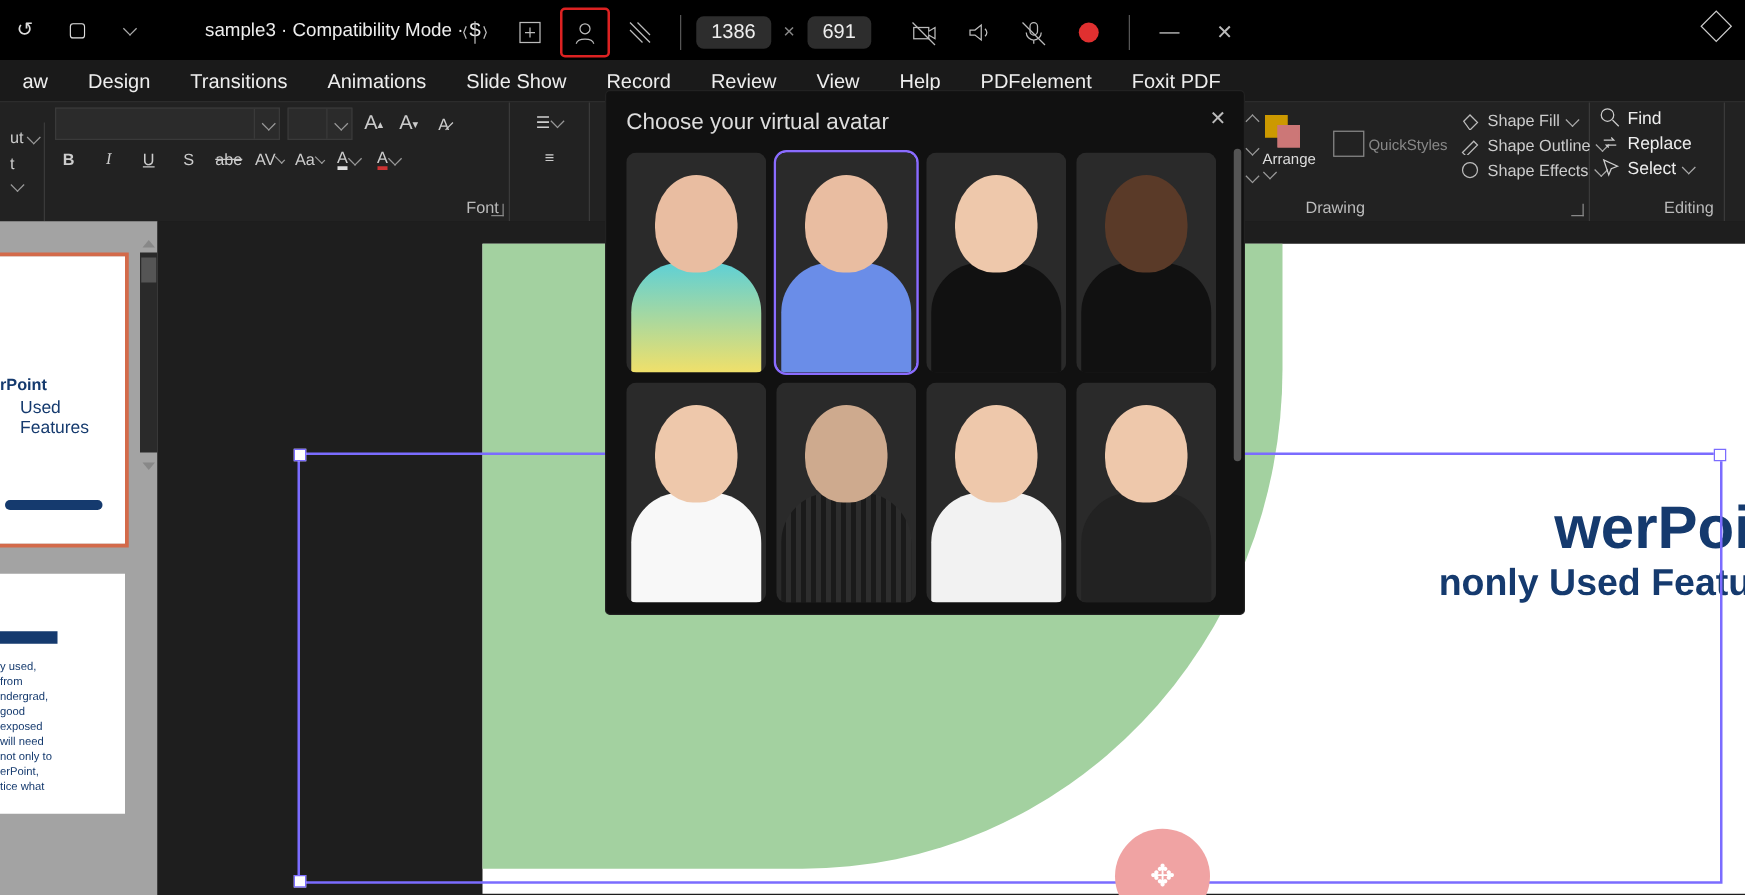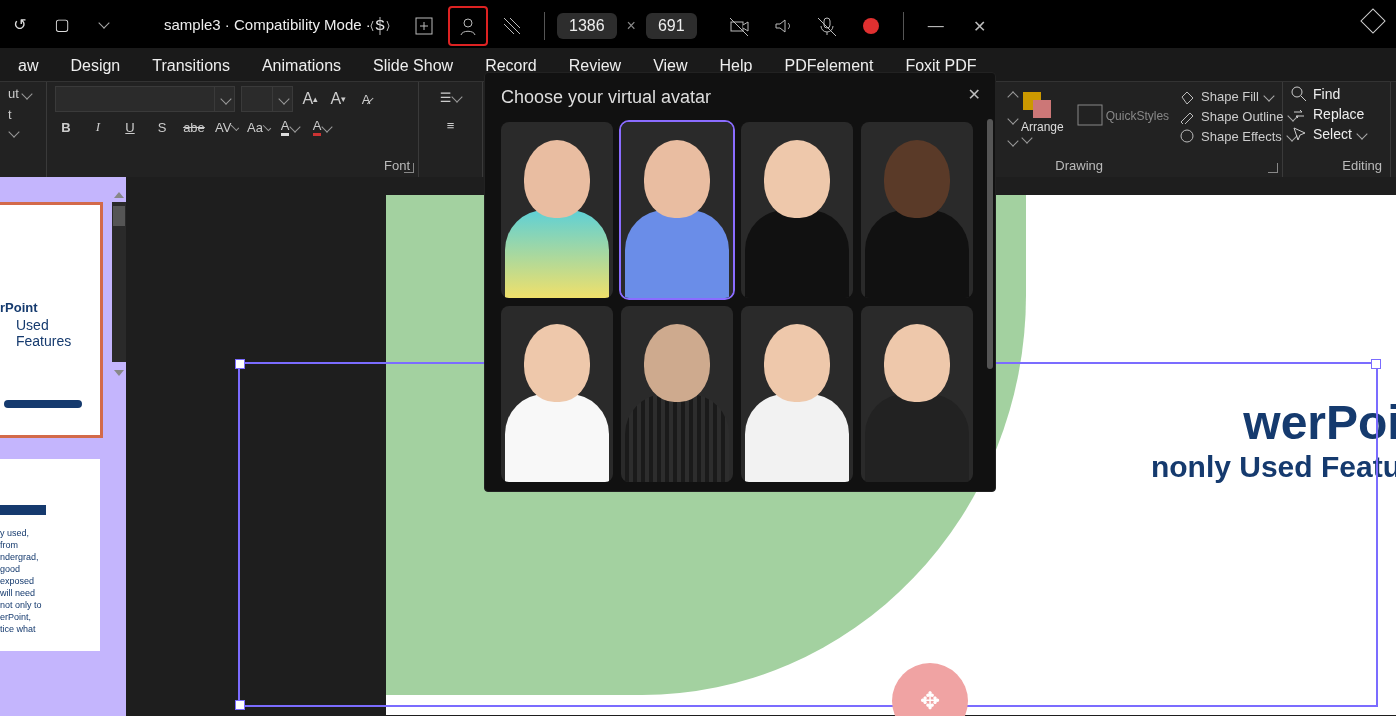--- a/index.html
+++ b/index.html
@@ -24,21 +24,21 @@
   .menubar { height: 34px; background: #1a1a1a; display: flex; align-items: center; padding-left: 2px; border-bottom: 1px solid #333; }
   .menubar span { color: #eee; font-size: 16px; padding: 6px 16px 4px; cursor: default; }
 
   
   .ribbon { height: 95px; background: #222; display: flex; position: relative; }
   .rib-group { border-right: 1px solid #3a3a3a; display: flex; flex-direction: column; justify-content: space-between; padding: 4px 8px 2px; }
   .rib-label { text-align: right; color: #bbb; font-size: 13px; margin-top: auto; padding-bottom: 2px; }
   .rib-row { display: flex; align-items: center; gap: 6px; }
 
   
-  .g-clip { width: 47px; }
+  .g-clip { width: 36px; margin-top: 16px; }
   .g-font { width: 372px; }
   .g-para { width: 64px; }
   .g-drawing { width: 800px; }
   .g-edit  { width: 108px; }
 
   
   .fontface { width: 180px; height: 26px; background: #2b2b2b; border: 1px solid #3a3a3a; display: flex; }
   .fontface-dd { width: 20px; border-left: 1px solid #3a3a3a; display: flex; align-items: center; justify-content: center; }
   .fontsize { width: 52px; height: 26px; background: #2b2b2b; border: 1px solid #3a3a3a; display: flex; }
   .mini { width: 22px; height: 22px; display: flex; align-items: center; justify-content: center; color: #ccc; font-size: 13px; }
@@ -65,21 +65,21 @@
 
   
   .edit-col { display: flex; flex-direction: column; gap: 4px; font-size: 14px; color: #eee; }
   .edit-col div { display: flex; align-items: center; gap: 6px; }
 
   
   .launch { position: absolute; width: 10px; height: 10px; border-right: 1px solid #888; border-bottom: 1px solid #888; }
 
   
   .workarea { position: absolute; top: 177px; left: 0; right: 0; bottom: 0; display: flex; background: #1e1e1e; }
-  .thumb-pane { width: 126px; background: #c4b5fd; position: relative; overflow: hidden; }
+  .thumb-pane { width: 126px; background: #a3a3a3; position: relative; overflow: hidden; }
   .thumb-scroll { position: absolute; right: 0; top: 25px; width: 14px; height: 160px; }
   .thumb-scroll-track { width: 14px; height: 160px; background: #2a2a2a; }
   .thumb-scroll-thumb { width: 12px; margin-left:1px; height: 20px; background: #555; position: absolute; top: 4px; }
   .thumb-scroll .arrow { width: 0; height: 0; border-left: 5px solid transparent; border-right: 5px solid transparent; position: absolute; left: 2px; }
   .thumb-scroll .up { border-bottom: 6px solid #888; top: -10px; }
   .thumb-scroll .down { border-top: 6px solid #888; top: 168px; }
 
   .thumb { width: 100px; margin: 28px 0 0 0; background: #fff; position: relative; }
   .thumb.current { outline: 3px solid #d36a4a; }
   .thumb1 { height: 230px; }

